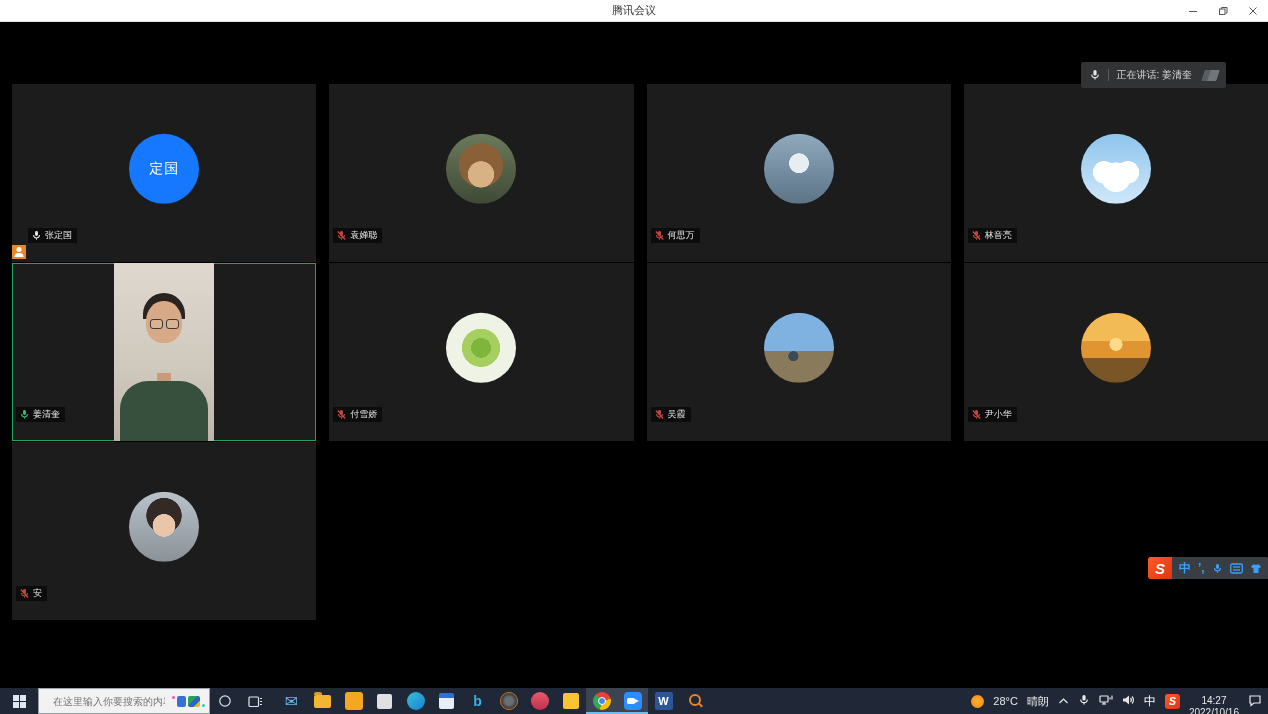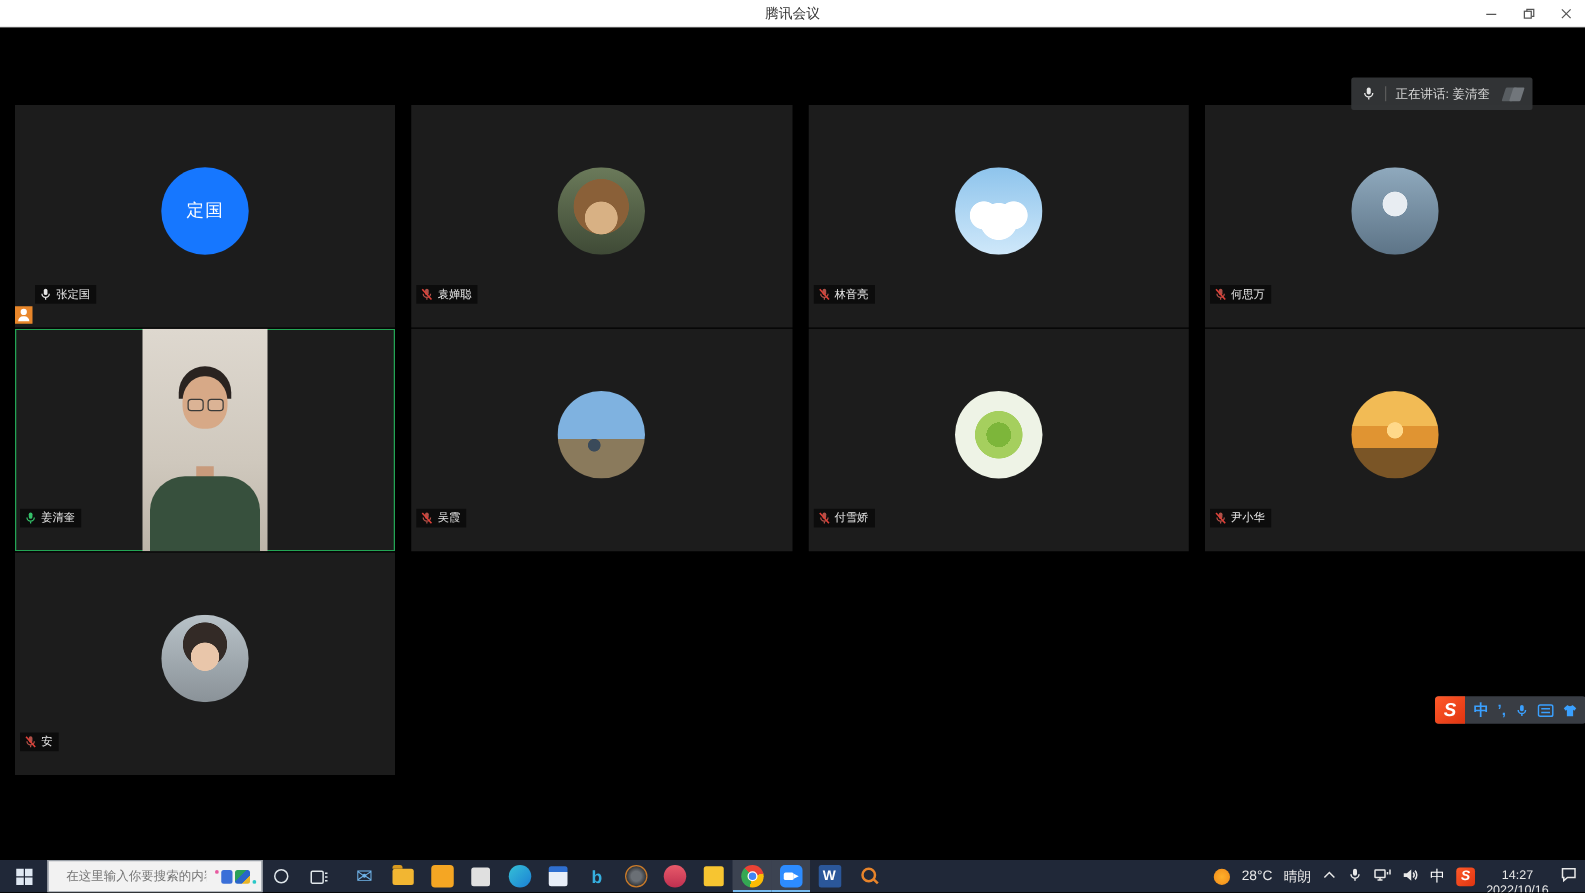--- a/index.html
+++ b/index.html
@@ -191,41 +191,41 @@
             <svg class="mic mic-muted" viewBox="0 0 12 12" width="11" height="11">
               <rect x="4.4" y="1" width="3.2" height="5.6" rx="1.6"></rect>
               <path d="M2.8 5.4a3.2 3.2 0 0 0 6.4 0"></path>
               <line x1="6" y1="9" x2="6" y2="10.6"></line>
               <line x1="2" y1="1.6" x2="10" y2="10.4" class="slash"></line>
             </svg>
             <span class="nm">袁婵聪</span>
           </div>
         </div>
         <div class="tile">
+          <div class="avatar photo av-jersey"></div>
+          <div class="name-badge">
+            <svg class="mic mic-muted" viewBox="0 0 12 12" width="11" height="11">
+              <rect x="4.4" y="1" width="3.2" height="5.6" rx="1.6"></rect>
+              <path d="M2.8 5.4a3.2 3.2 0 0 0 6.4 0"></path>
+              <line x1="6" y1="9" x2="6" y2="10.6"></line>
+              <line x1="2" y1="1.6" x2="10" y2="10.4" class="slash"></line>
+            </svg>
+            <span class="nm">何思万</span>
+          </div>
+        </div>
+        <div class="tile">
           <div class="avatar photo av-sky"></div>
           <div class="name-badge">
             <svg class="mic mic-muted" viewBox="0 0 12 12" width="11" height="11">
               <rect x="4.4" y="1" width="3.2" height="5.6" rx="1.6"></rect>
               <path d="M2.8 5.4a3.2 3.2 0 0 0 6.4 0"></path>
               <line x1="6" y1="9" x2="6" y2="10.6"></line>
               <line x1="2" y1="1.6" x2="10" y2="10.4" class="slash"></line>
             </svg>
             <span class="nm">林音亮</span>
-          </div>
-        </div>
-        <div class="tile">
-          <div class="avatar photo av-jersey"></div>
-          <div class="name-badge">
-            <svg class="mic mic-muted" viewBox="0 0 12 12" width="11" height="11">
-              <rect x="4.4" y="1" width="3.2" height="5.6" rx="1.6"></rect>
-              <path d="M2.8 5.4a3.2 3.2 0 0 0 6.4 0"></path>
-              <line x1="6" y1="9" x2="6" y2="10.6"></line>
-              <line x1="2" y1="1.6" x2="10" y2="10.4" class="slash"></line>
-            </svg>
-            <span class="nm">何思万</span>
           </div>
         </div>
         <div class="tile active">
           <div class="video-feed">
             <div class="v-hair"></div>
             <div class="v-head"></div>
             <div class="v-lens l"></div>
             <div class="v-lens r"></div>
             <div class="v-neck"></div>
             <div class="v-body"></div>
@@ -233,41 +233,41 @@
           <div class="name-badge">
             <svg class="mic mic-speaking" viewBox="0 0 12 12" width="11" height="11">
               <rect x="4.4" y="1" width="3.2" height="5.6" rx="1.6"></rect>
               <path d="M2.8 5.4a3.2 3.2 0 0 0 6.4 0"></path>
               <line x1="6" y1="9" x2="6" y2="10.6"></line>
             </svg>
             <span class="nm">姜清奎</span>
           </div>
         </div>
         <div class="tile">
+          <div class="avatar photo av-succulent"></div>
+          <div class="name-badge">
+            <svg class="mic mic-muted" viewBox="0 0 12 12" width="11" height="11">
+              <rect x="4.4" y="1" width="3.2" height="5.6" rx="1.6"></rect>
+              <path d="M2.8 5.4a3.2 3.2 0 0 0 6.4 0"></path>
+              <line x1="6" y1="9" x2="6" y2="10.6"></line>
+              <line x1="2" y1="1.6" x2="10" y2="10.4" class="slash"></line>
+            </svg>
+            <span class="nm">付雪娇</span>
+          </div>
+        </div>
+        <div class="tile">
           <div class="avatar photo av-field"></div>
           <div class="name-badge">
             <svg class="mic mic-muted" viewBox="0 0 12 12" width="11" height="11">
               <rect x="4.4" y="1" width="3.2" height="5.6" rx="1.6"></rect>
               <path d="M2.8 5.4a3.2 3.2 0 0 0 6.4 0"></path>
               <line x1="6" y1="9" x2="6" y2="10.6"></line>
               <line x1="2" y1="1.6" x2="10" y2="10.4" class="slash"></line>
             </svg>
             <span class="nm">吴霞</span>
-          </div>
-        </div>
-        <div class="tile">
-          <div class="avatar photo av-succulent"></div>
-          <div class="name-badge">
-            <svg class="mic mic-muted" viewBox="0 0 12 12" width="11" height="11">
-              <rect x="4.4" y="1" width="3.2" height="5.6" rx="1.6"></rect>
-              <path d="M2.8 5.4a3.2 3.2 0 0 0 6.4 0"></path>
-              <line x1="6" y1="9" x2="6" y2="10.6"></line>
-              <line x1="2" y1="1.6" x2="10" y2="10.4" class="slash"></line>
-            </svg>
-            <span class="nm">付雪娇</span>
           </div>
         </div>
         <div class="tile">
           <div class="avatar photo av-sunset"></div>
           <div class="name-badge">
             <svg class="mic mic-muted" viewBox="0 0 12 12" width="11" height="11">
               <rect x="4.4" y="1" width="3.2" height="5.6" rx="1.6"></rect>
               <path d="M2.8 5.4a3.2 3.2 0 0 0 6.4 0"></path>
               <line x1="6" y1="9" x2="6" y2="10.6"></line>
               <line x1="2" y1="1.6" x2="10" y2="10.4" class="slash"></line>

